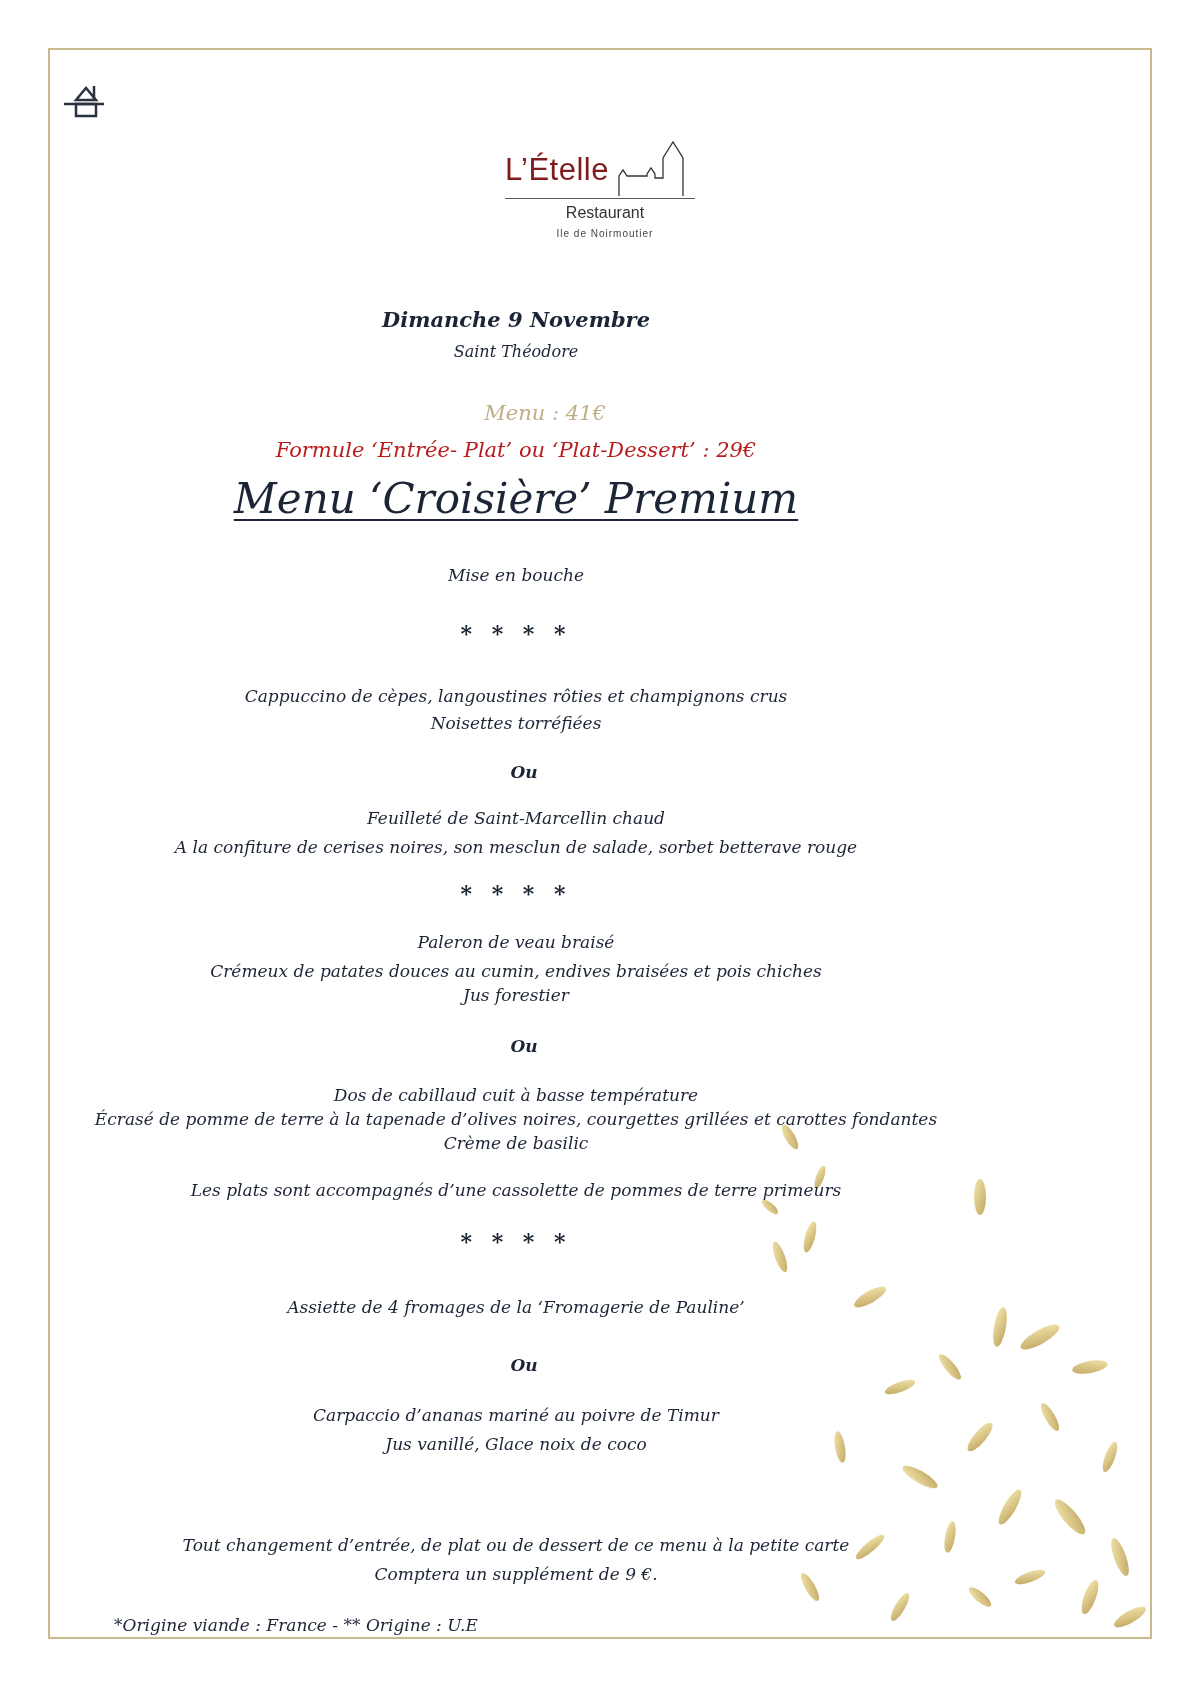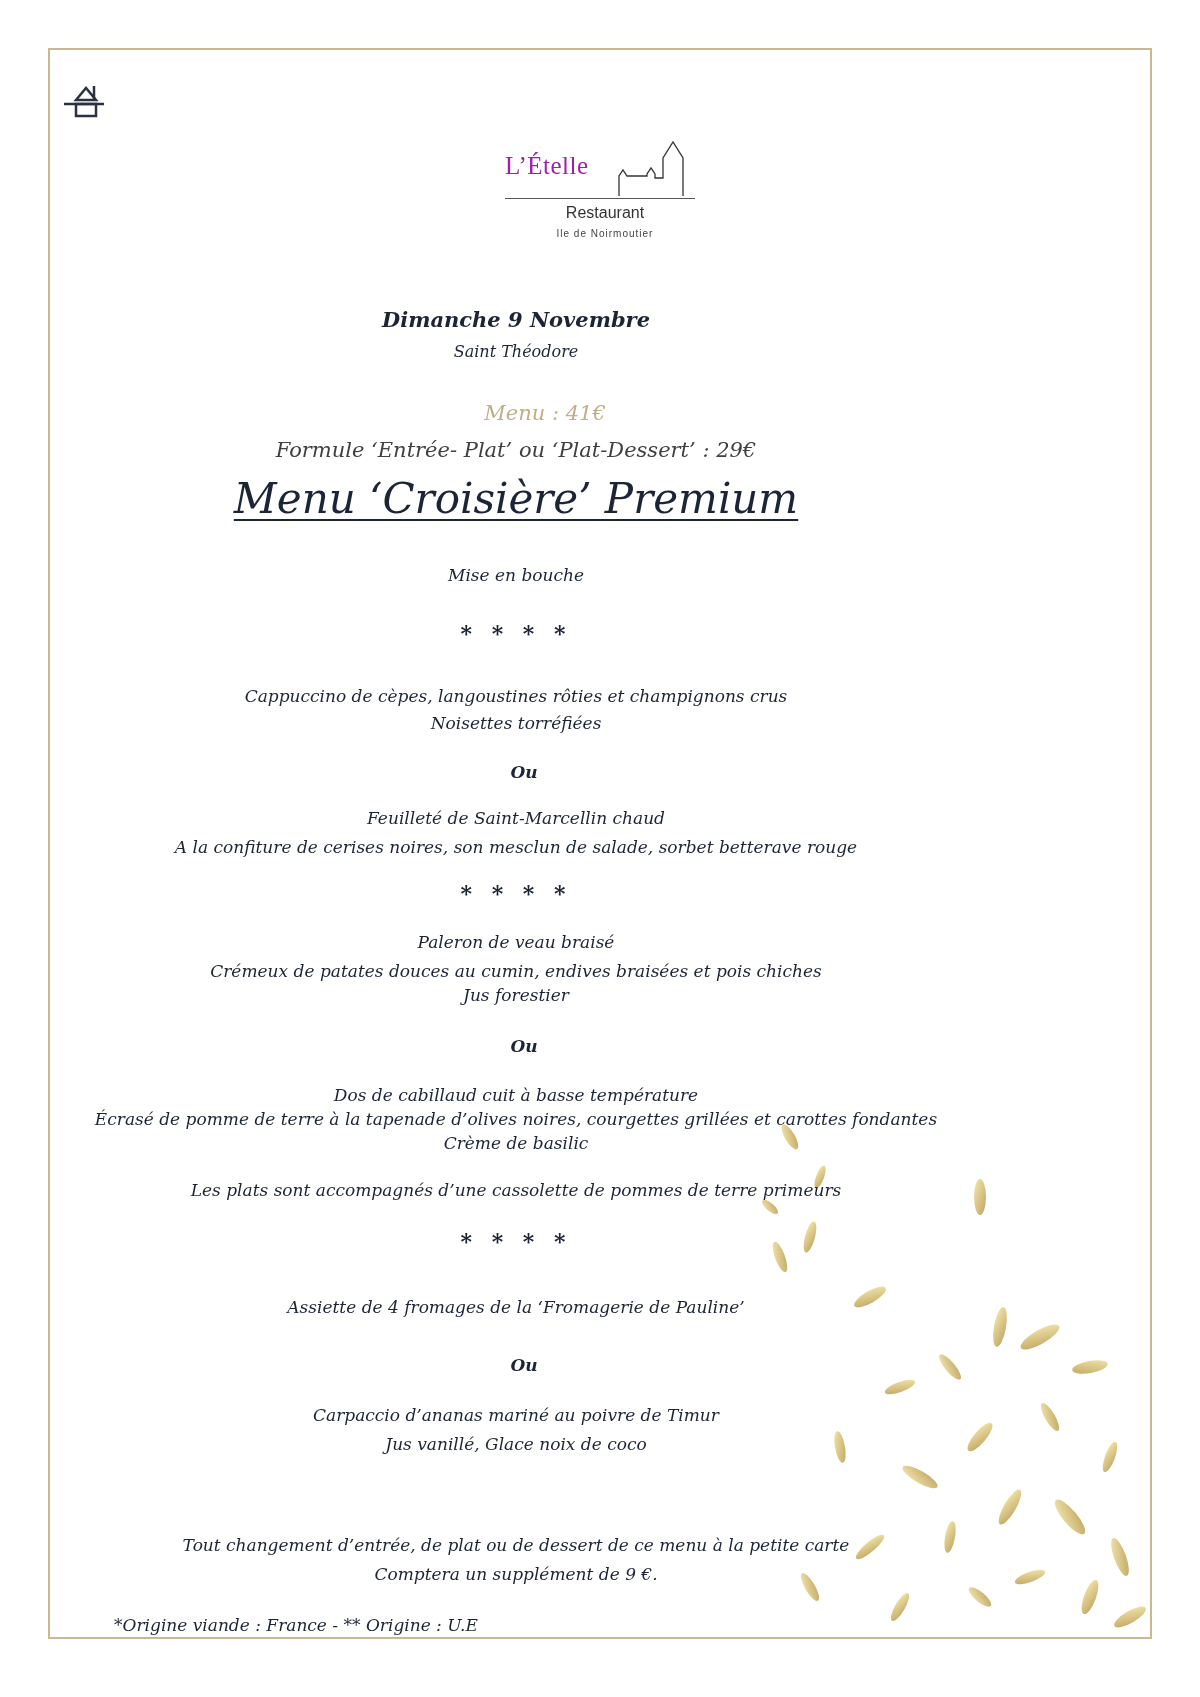--- a/index.html
+++ b/index.html
@@ -3,30 +3,30 @@
   <meta charset="utf-8">
   <style>
     html, body { margin: 0; padding: 0; background: #ffffff; }
     body { width: 1200px; height: 1697px; position: relative; overflow: hidden;
            font-family: "DejaVu Serif", "Liberation Serif", serif; color: #1c2536; }
     .frame { position: absolute; left: 48px; top: 48px; width: 1104px; height: 1591px;
              border: 2px solid #c9b98f; box-sizing: border-box; }
     .leaves { position: absolute; right: 50px; bottom: 60px; width: 400px; height: 520px; pointer-events: none; }
     .icon-house { position: absolute; left: 62px; top: 84px; width: 44px; height: 36px; }
     .logo { position: absolute; left: 505px; top: 140px; width: 190px; height: 100px; text-align: center; }
-    .logo-name { font-family: Liberation Serif, serif; font-size: 25px; color: #a21caf; position: absolute; left: 0; top: 12px; letter-spacing: 0.5px; }
+    .logo-name { font-family: Liberation Sans, sans-serif; font-size: 31px; color: #7f1d1d; position: absolute; left: 0; top: 12px; letter-spacing: 0.5px; }
     .logo-castle { position: absolute; left: 112px; top: 0px; width: 80px; height: 56px; }
     .logo-rule { position: absolute; left: 0; top: 58px; width: 190px; height: 1px; background: #555; }
     .logo-sub { position: absolute; left: 0; top: 64px; width: 200px; font-family: "Liberation Sans", sans-serif; font-size: 16px; color: #333; text-align: center; }
     .logo-sub2 { position: absolute; left: 0; top: 88px; width: 200px; font-family: "Liberation Sans", sans-serif; font-size: 10px; letter-spacing: 1px; color: #444; text-align: center; }
     .line { position: absolute; left: 0; width: 1032px; text-align: center; font-style: italic; white-space: nowrap; }
     .date { font-weight: bold; font-size: 21px; top: 307px; }
     .saint { font-size: 16px; top: 342px; }
     .price { font-size: 21px; color: #bfae86; top: 401px; padding-left: 29px; }
-    .formule { font-size: 21px; color: #404040; top: 438px; }
+    .formule { font-size: 21px; color: #b91c1c; top: 438px; }
     .title { font-size: 42px; top: 474px; }
     .title span { text-decoration: underline; text-decoration-thickness: 2px; text-underline-offset: 6px; }
     .course { font-size: 17px; }
     .desc { font-size: 17px; }
     .sep { font-size: 22px; font-weight: bold; font-style: normal; letter-spacing: 6px; }
     .ou { font-size: 17px; font-weight: bold; margin-left: 8px; }
     .footnote { position: absolute; left: 82px; top: 1615px; font-size: 17px; font-style: italic; margin-left: 32px; }
   </style>
 </head>
 <body>

